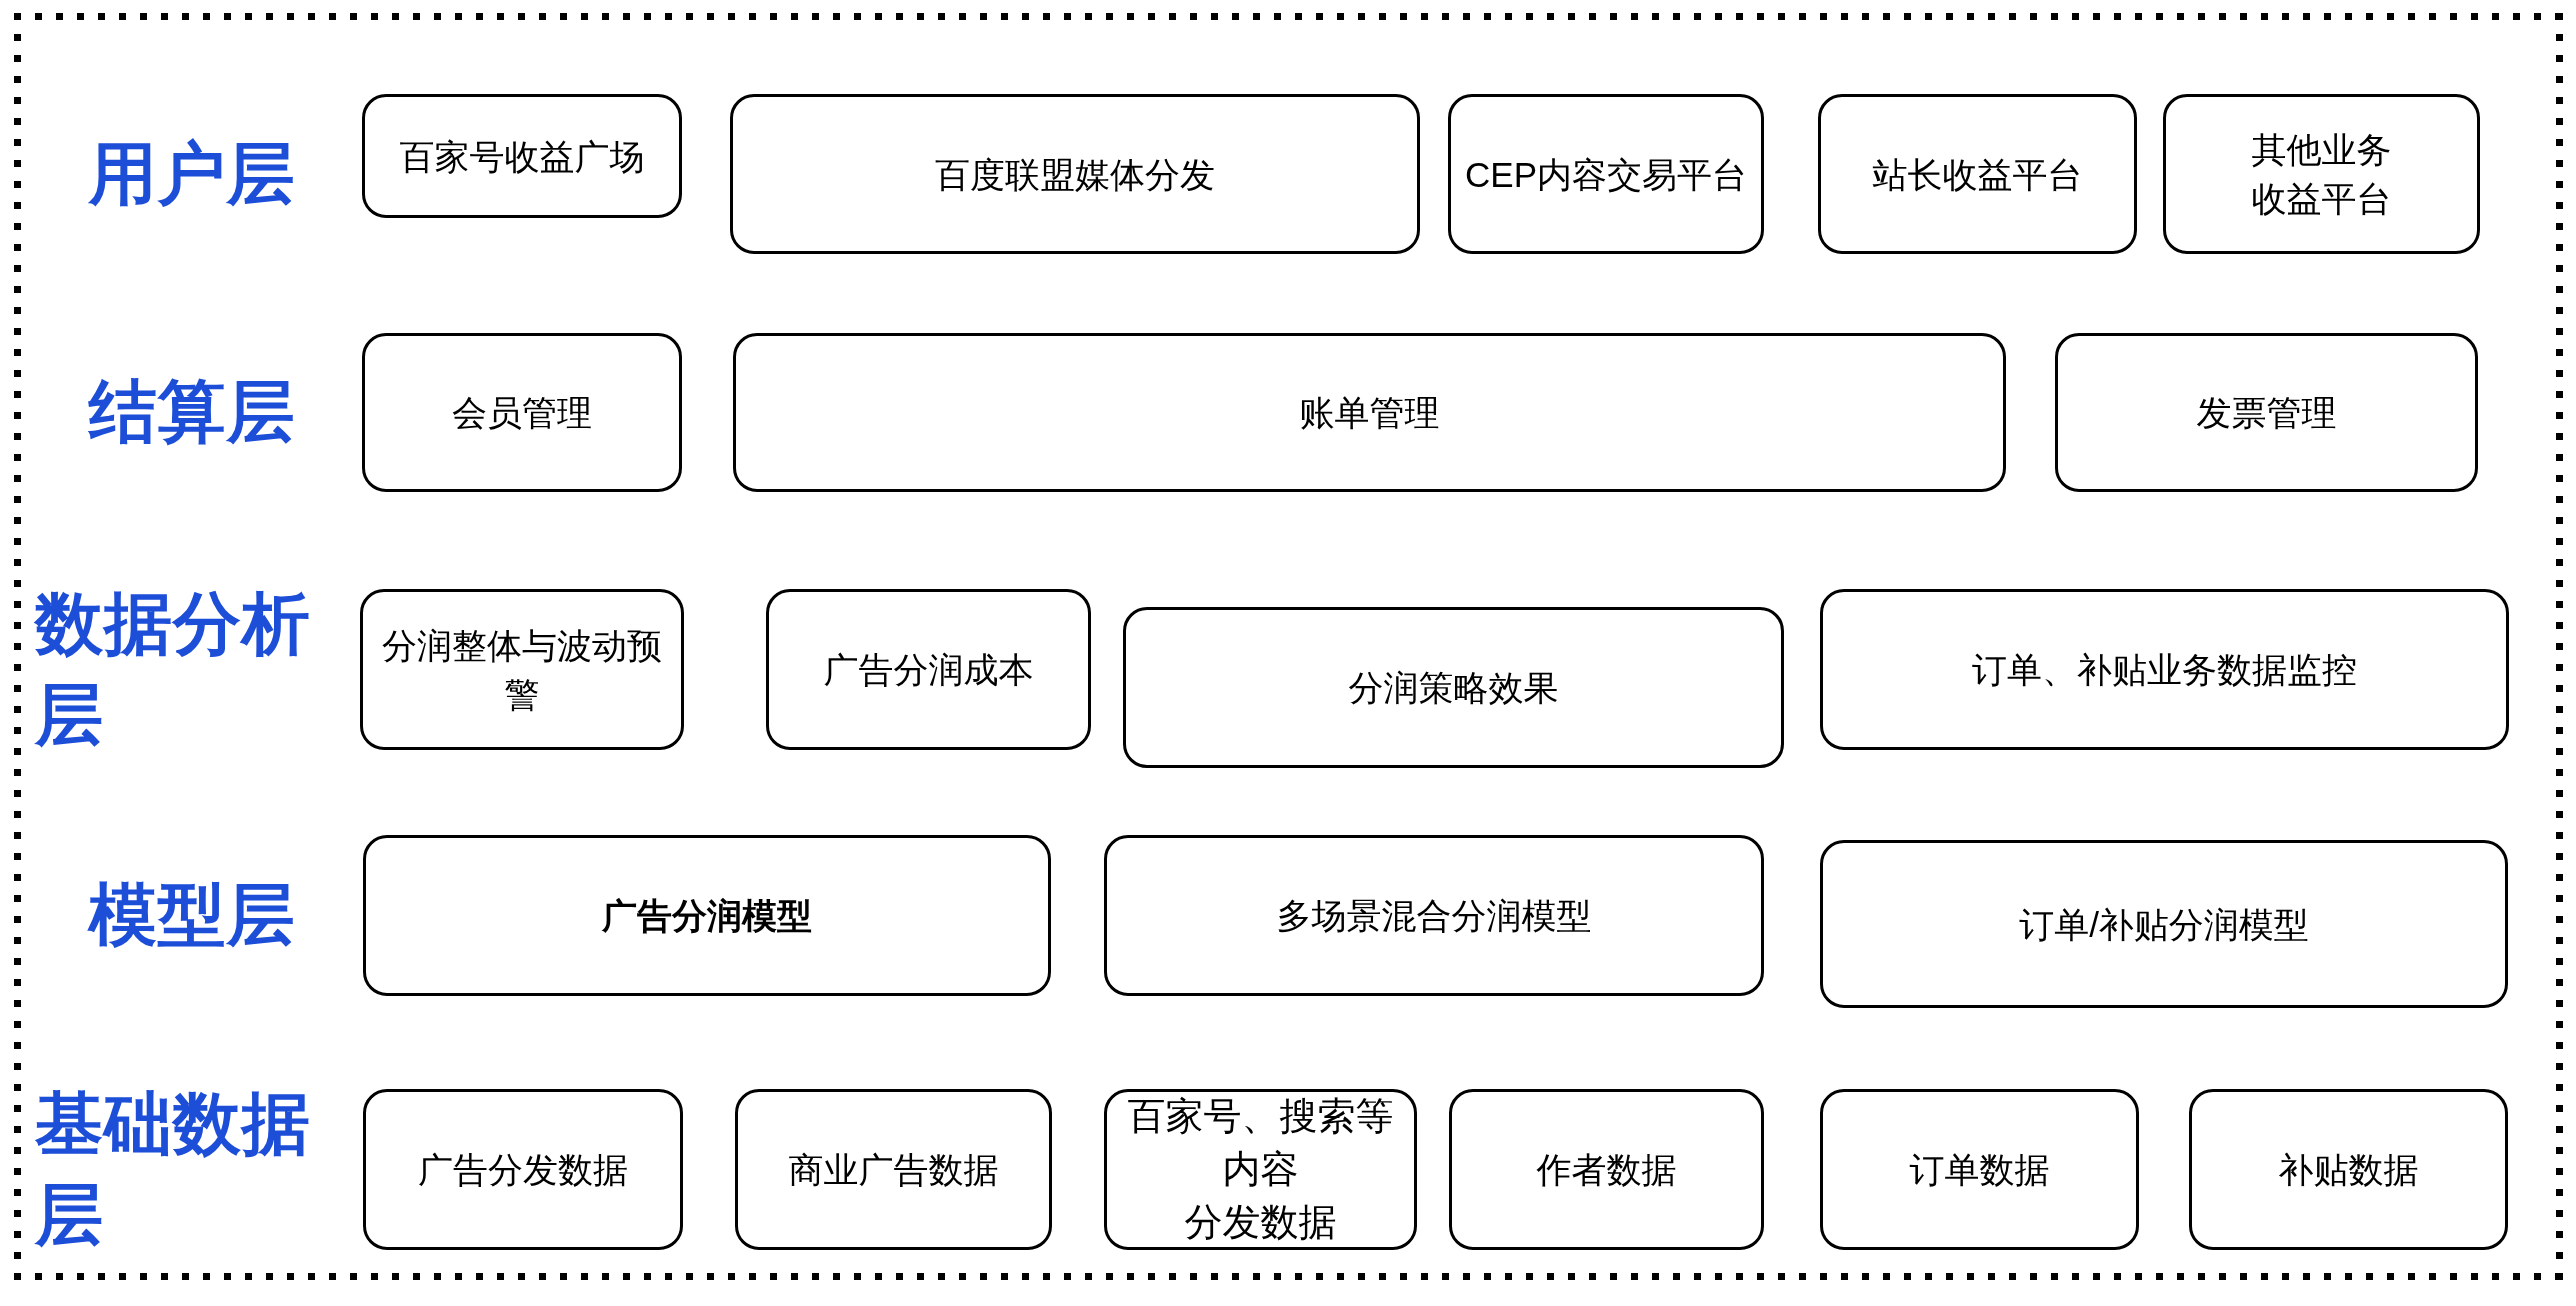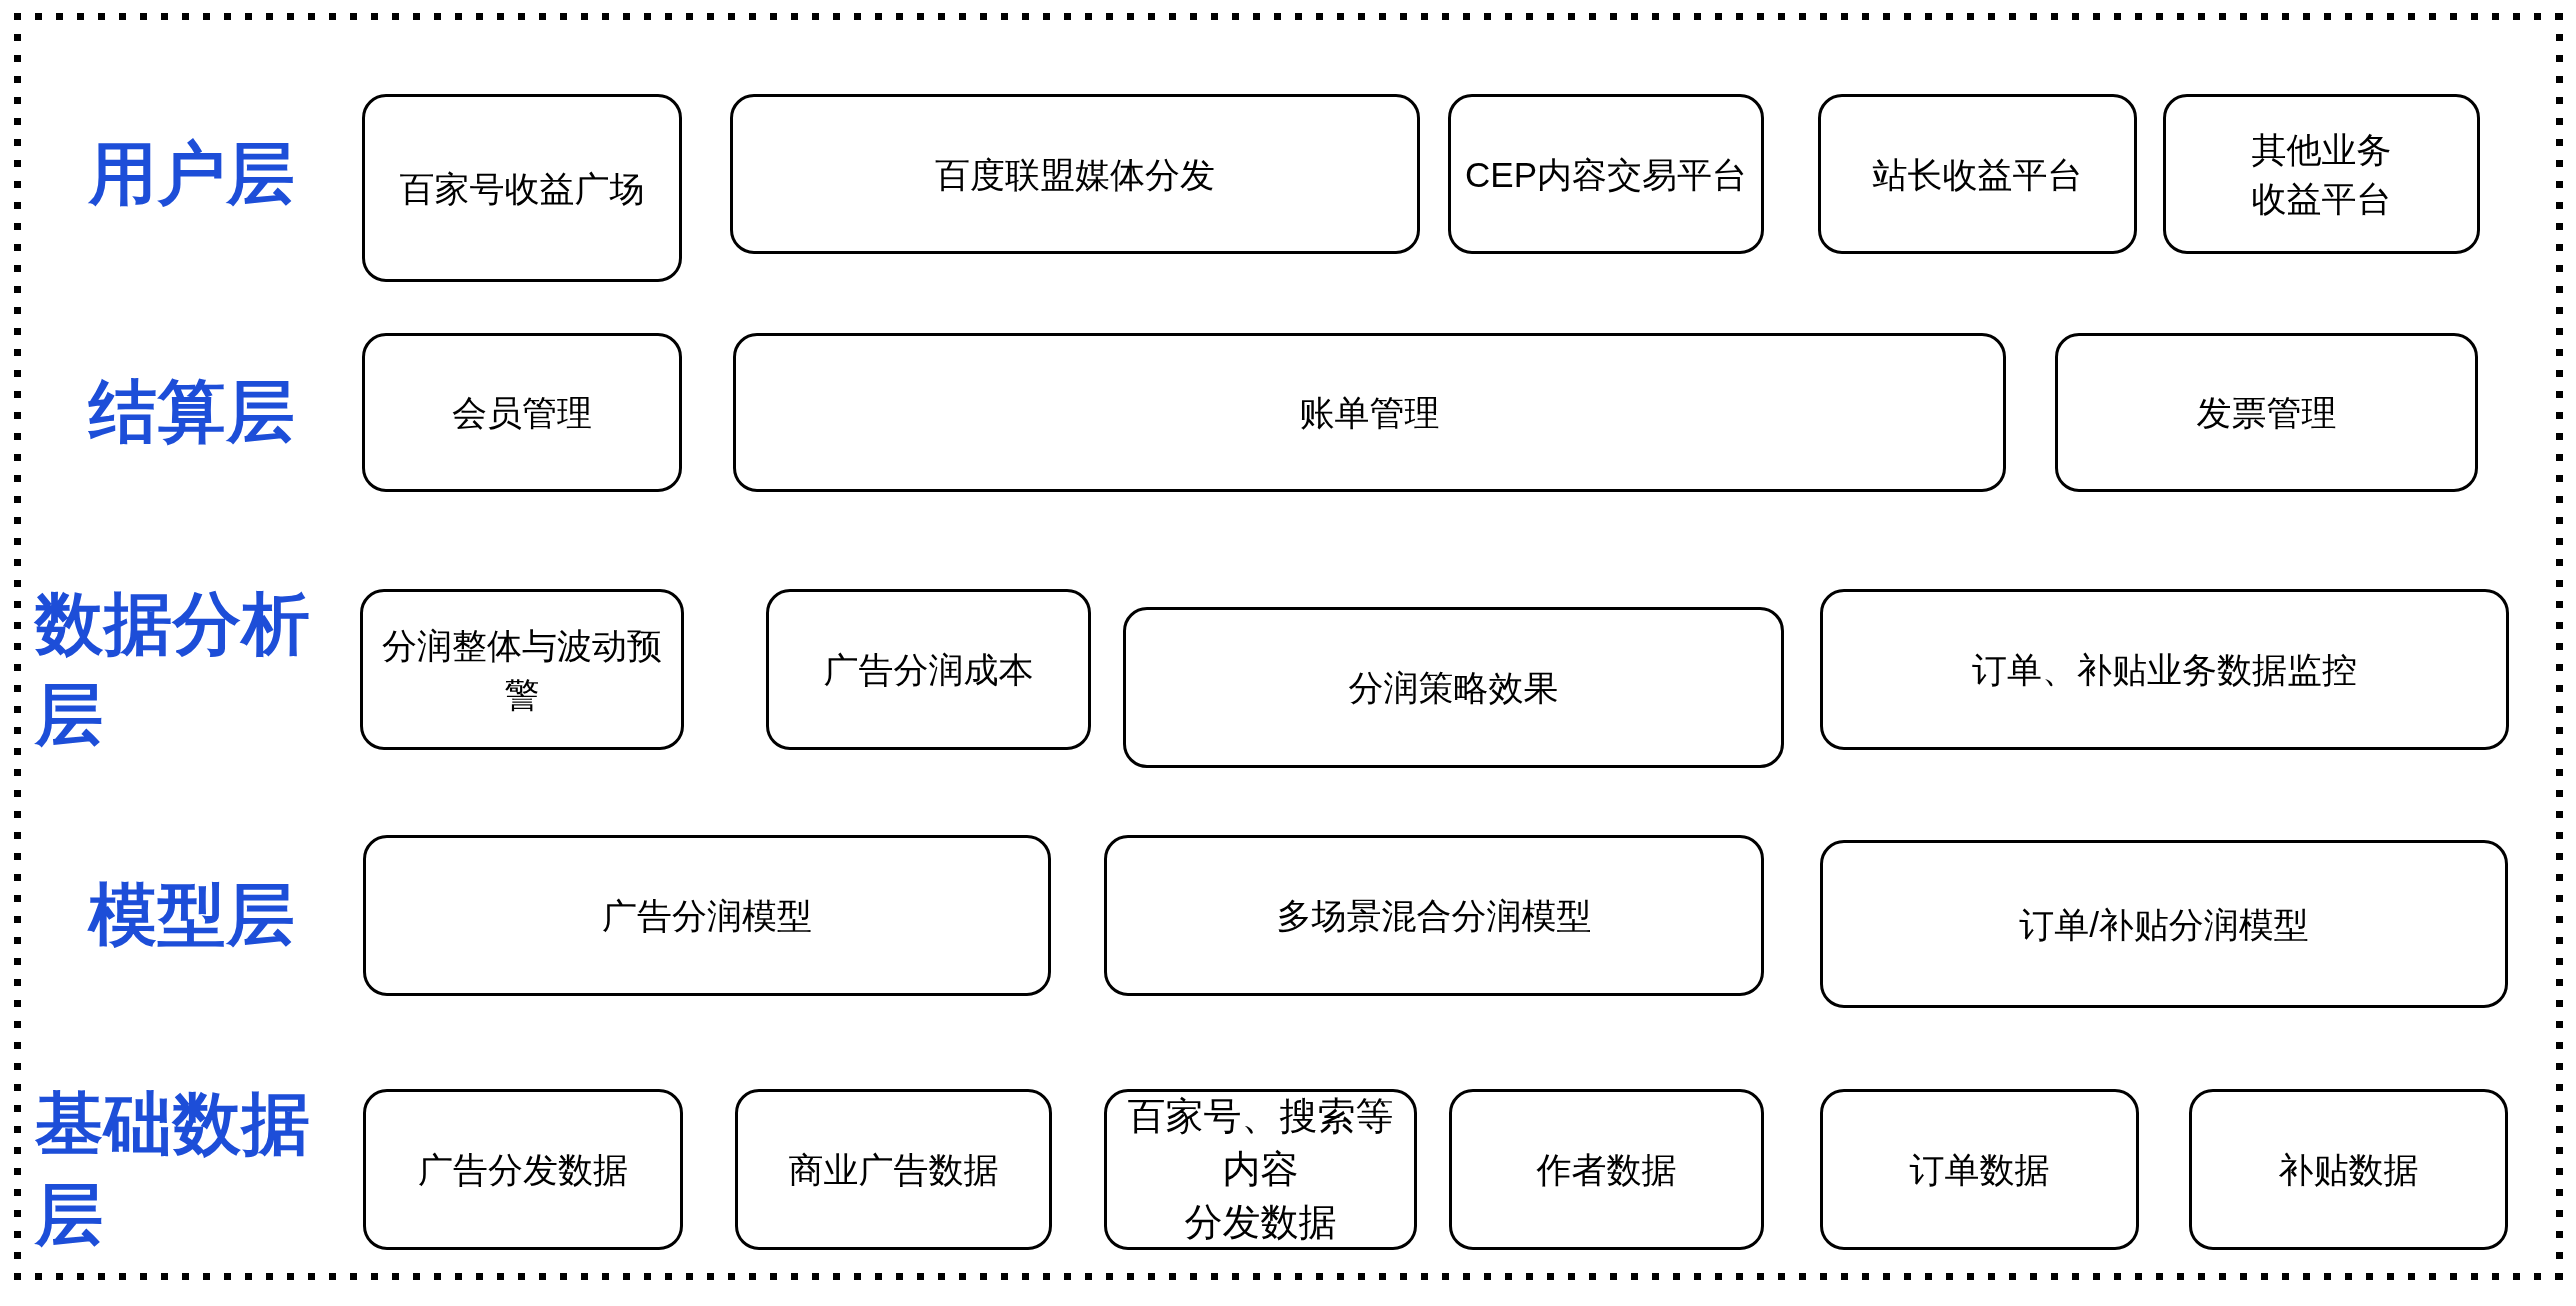--- a/index.html
+++ b/index.html
@@ -63,37 +63,37 @@
   <div class="edge h" style="left:14px; top:1273px; width:2549px;"></div>
   <div class="edge v" style="left:14px; top:13.2px;  height:1267px;"></div>
   <div class="edge v" style="left:2556px; top:13.2px; height:1267px;"></div>
 
   <div class="layer-label" style="top:94px;  height:160px;">用户层</div>
   <div class="layer-label" style="top:333px;  height:159px;">结算层</div>
   <div class="layer-label" style="top:589px;  height:161px;">数据分析层</div>
   <div class="layer-label" style="top:835px;  height:161px;">模型层</div>
   <div class="layer-label" style="top:1089px; height:161px;">基础数据层</div>
 
-  <div class="node" style="left:362px;  top:94px; width:320px; height:188px;">百家号收益广场</div>
+  <div class="node" style="left:362px;  top:94px; width:320px; height:124px;">百家号收益广场</div>
   <div class="node" style="left:730px;  top:94px; width:690px; height:160px;">百度联盟媒体分发</div>
   <div class="node" style="left:1448px; top:94px; width:316px; height:160px;">CEP内容交易平台</div>
   <div class="node" style="left:1818px; top:94px; width:319px; height:160px;">站长收益平台</div>
   <div class="node" style="left:2163px; top:94px; width:317px; height:160px;">其他业务
 收益平台</div>
 
   <div class="node" style="left:362px;  top:333px; width:320px;  height:159px;">会员管理</div>
   <div class="node" style="left:733px;  top:333px; width:1273px; height:159px;">账单管理</div>
   <div class="node" style="left:2055px; top:333px; width:423px;  height:159px;">发票管理</div>
 
   <div class="node" style="left:360px;  top:589px; width:324px; height:161px;">分润整体与波动预警</div>
   <div class="node" style="left:731px;  top:589px; width:325px; height:161px;margin-left:35px;">广告分润成本</div>
   <div class="node" style="left:1103px; top:607px; width:661px; height:161px;margin-left:20px;">分润策略效果</div>
   <div class="node" style="left:1820px; top:589px; width:689px; height:161px;">订单、补贴业务数据监控</div>
 
-  <div class="node" style="left:363px;  top:835px; width:688px; height:161px;">广告分润模型</div>
+  <div class="node" style="left:363px;  top:835px; width:688px; height:161px;font-weight:bold;">广告分润模型</div>
   <div class="node" style="left:1104px; top:835px; width:660px; height:161px;">多场景混合分润模型</div>
   <div class="node" style="left:1820px; top:840px; width:688px; height:168px;">订单/补贴分润模型</div>
 
   <div class="node" style="left:363px;  top:1089px; width:320px; height:161px;">广告分发数据</div>
   <div class="node" style="left:735px;  top:1089px; width:317px; height:161px;">商业广告数据</div>
   <div class="node" style="left:1104px; top:1089px; width:313px; height:161px; font-size:38px; padding:0 5.3px;">百家号、搜索等内容
 分发数据</div>
   <div class="node" style="left:1449px; top:1089px; width:315px; height:161px;">作者数据</div>
   <div class="node" style="left:1820px; top:1089px; width:319px; height:161px;">订单数据</div>
   <div class="node" style="left:2189px; top:1089px; width:319px; height:161px;">补贴数据</div>

